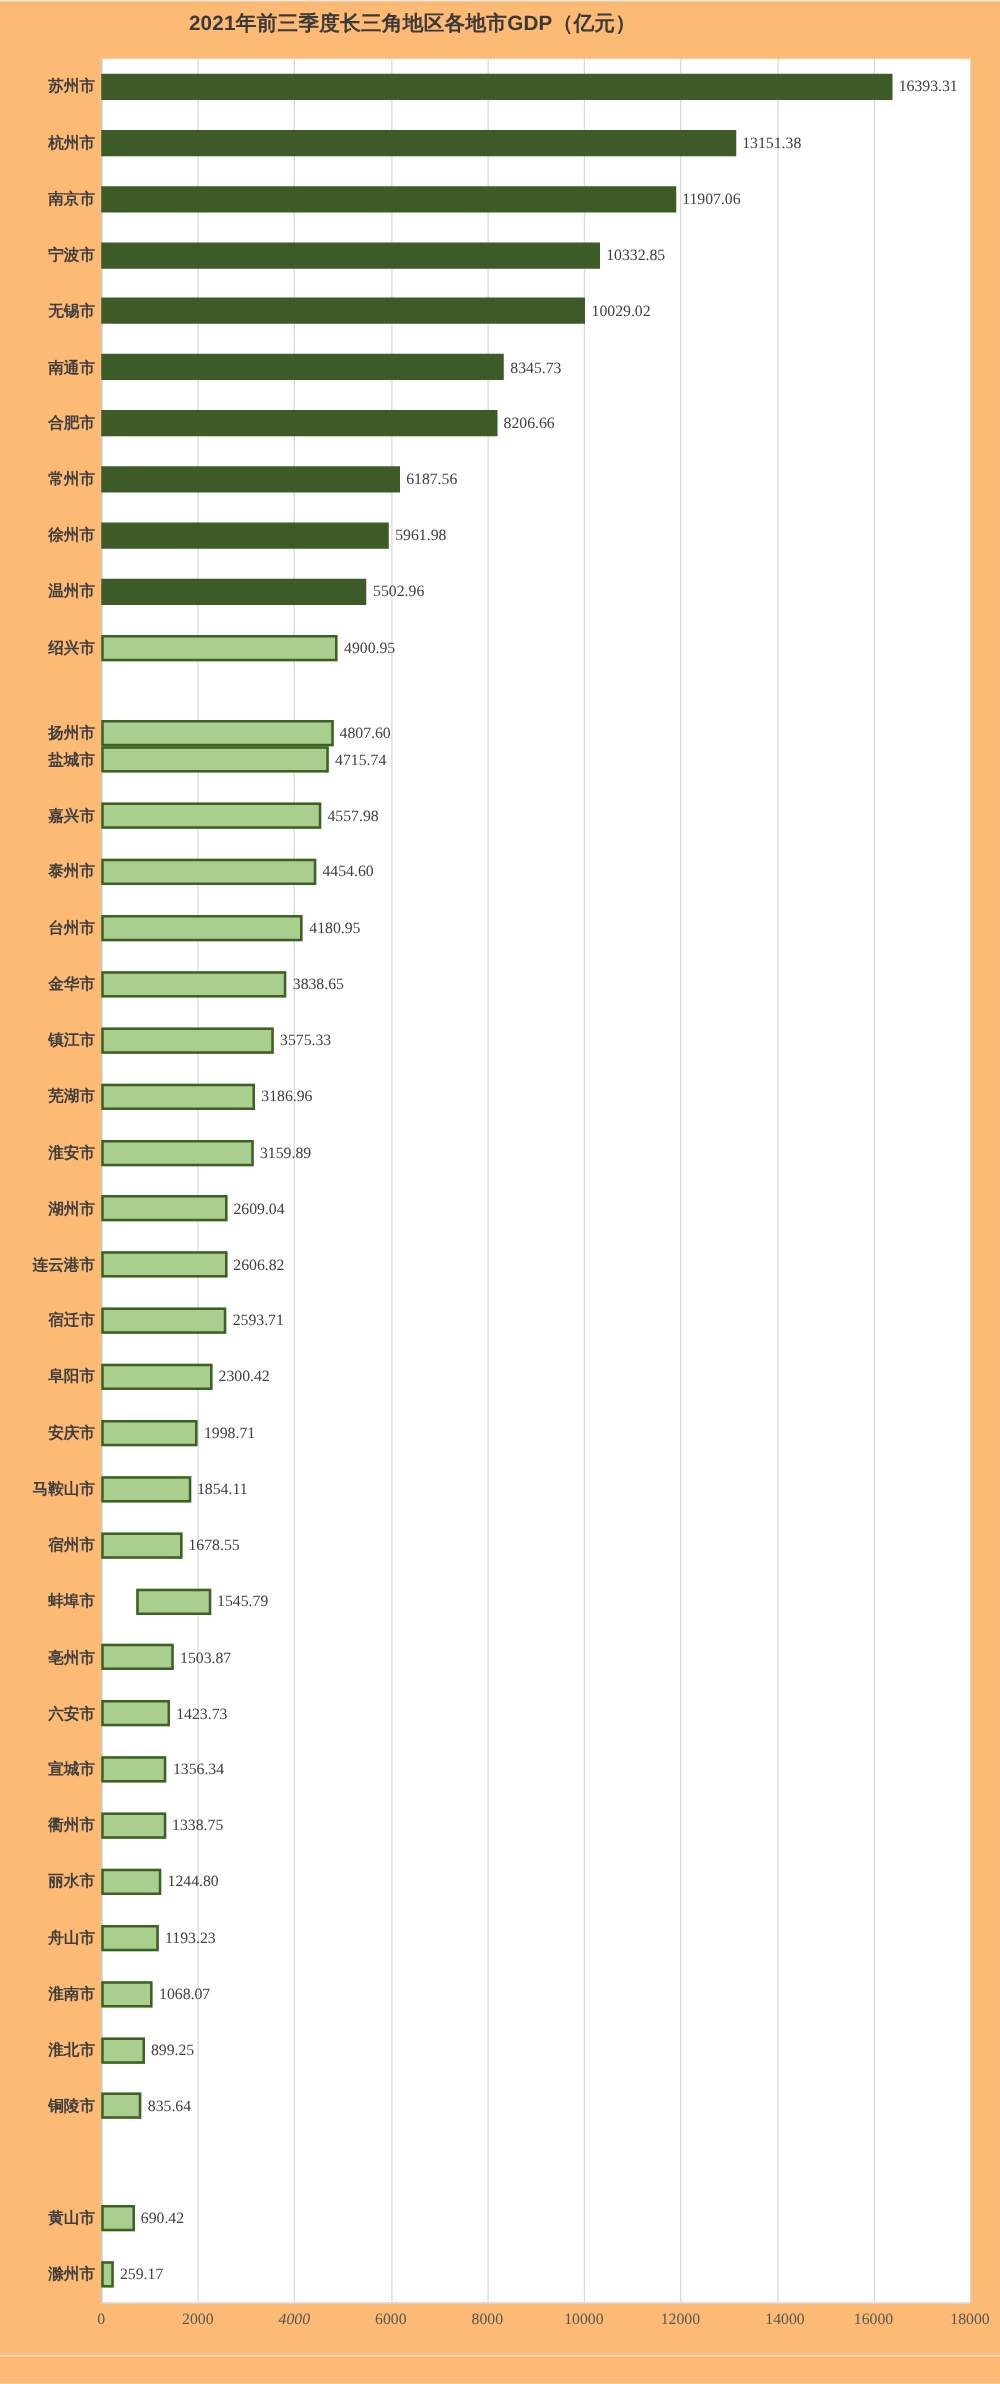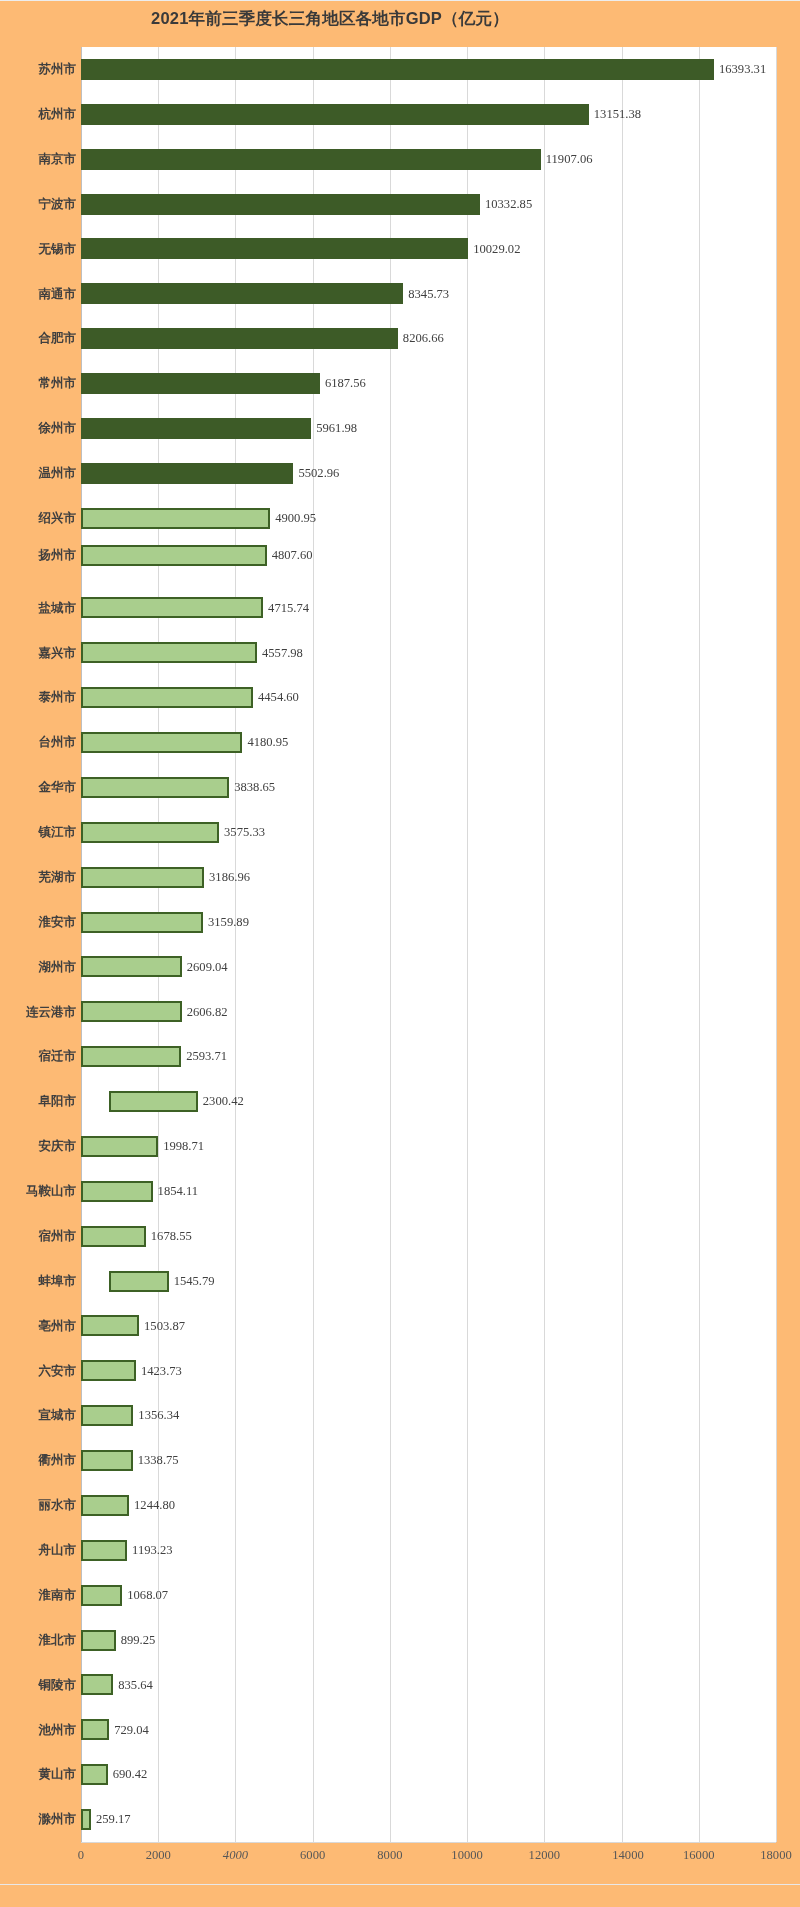--- a/index.html
+++ b/index.html
@@ -161,21 +161,21 @@
           <div class="val-label">5502.96</div>
         </div>
       </div>
       <div class="row" style="top: 448.75px; height: 44.875px;">
         <div class="cat-label">绍兴市</div>
         <div class="bar-wrap" style="height: 44.875px;">
           <div class="bar light" style="width: 189.231px;"></div>
           <div class="val-label">4900.95</div>
         </div>
       </div>
-      <div class="row" style="top: 486px; height: 44.875px;">
+      <div class="row" style="top: 517px; height: 44.875px;">
         <div class="cat-label">扬州市</div>
         <div class="bar-wrap" style="height: 44.875px;">
           <div class="bar light" style="width: 185.627px;"></div>
           <div class="val-label">4807.60</div>
         </div>
       </div>
       <div class="row" style="top: 538.5px; height: 44.875px;">
         <div class="cat-label">盐城市</div>
         <div class="bar-wrap" style="height: 44.875px;">
           <div class="bar light" style="width: 182.08px;"></div>
@@ -247,21 +247,21 @@
       </div>
       <div class="row" style="top: 987.25px; height: 44.875px;">
         <div class="cat-label">宿迁市</div>
         <div class="bar-wrap" style="height: 44.875px;">
           <div class="bar light" style="width: 100.146px;"></div>
           <div class="val-label">2593.71</div>
         </div>
       </div>
       <div class="row" style="top: 1032.12px; height: 44.875px;">
         <div class="cat-label">阜阳市</div>
-        <div class="bar-wrap" style="height: 44.875px; margin-left: 28px;">
+        <div class="bar-wrap" style="height: 44.875px;">
           <div class="bar light" style="width: 88.8218px;"></div>
           <div class="val-label">2300.42</div>
         </div>
       </div>
       <div class="row" style="top: 1077px; height: 44.875px;">
         <div class="cat-label">安庆市</div>
         <div class="bar-wrap" style="height: 44.875px;">
           <div class="bar light" style="width: 77.1724px;"></div>
           <div class="val-label">1998.71</div>
         </div>
@@ -341,27 +341,20 @@
         <div class="bar-wrap" style="height: 44.875px;">
           <div class="bar light" style="width: 34.721px;"></div>
           <div class="val-label">899.25</div>
         </div>
       </div>
       <div class="row" style="top: 1615.5px; height: 44.875px;">
         <div class="cat-label">铜陵市</div>
         <div class="bar-wrap" style="height: 44.875px;">
           <div class="bar light" style="width: 32.265px;"></div>
           <div class="val-label">835.64</div>
-        </div>
-      </div>
-      <div class="row" style="top: 1660.38px; height: 44.875px;">
-        <div class="cat-label">池州市</div>
-        <div class="bar-wrap" style="height: 44.875px;">
-          <div class="bar light" style="width: 28.149px;"></div>
-          <div class="val-label">729.04</div>
         </div>
       </div>
       <div class="row" style="top: 1705.25px; height: 44.875px;">
         <div class="cat-label">黄山市</div>
         <div class="bar-wrap" style="height: 44.875px;">
           <div class="bar light" style="width: 26.6579px;"></div>
           <div class="val-label">690.42</div>
         </div>
       </div>
       <div class="row" style="top: 1750.12px; height: 44.875px;">

